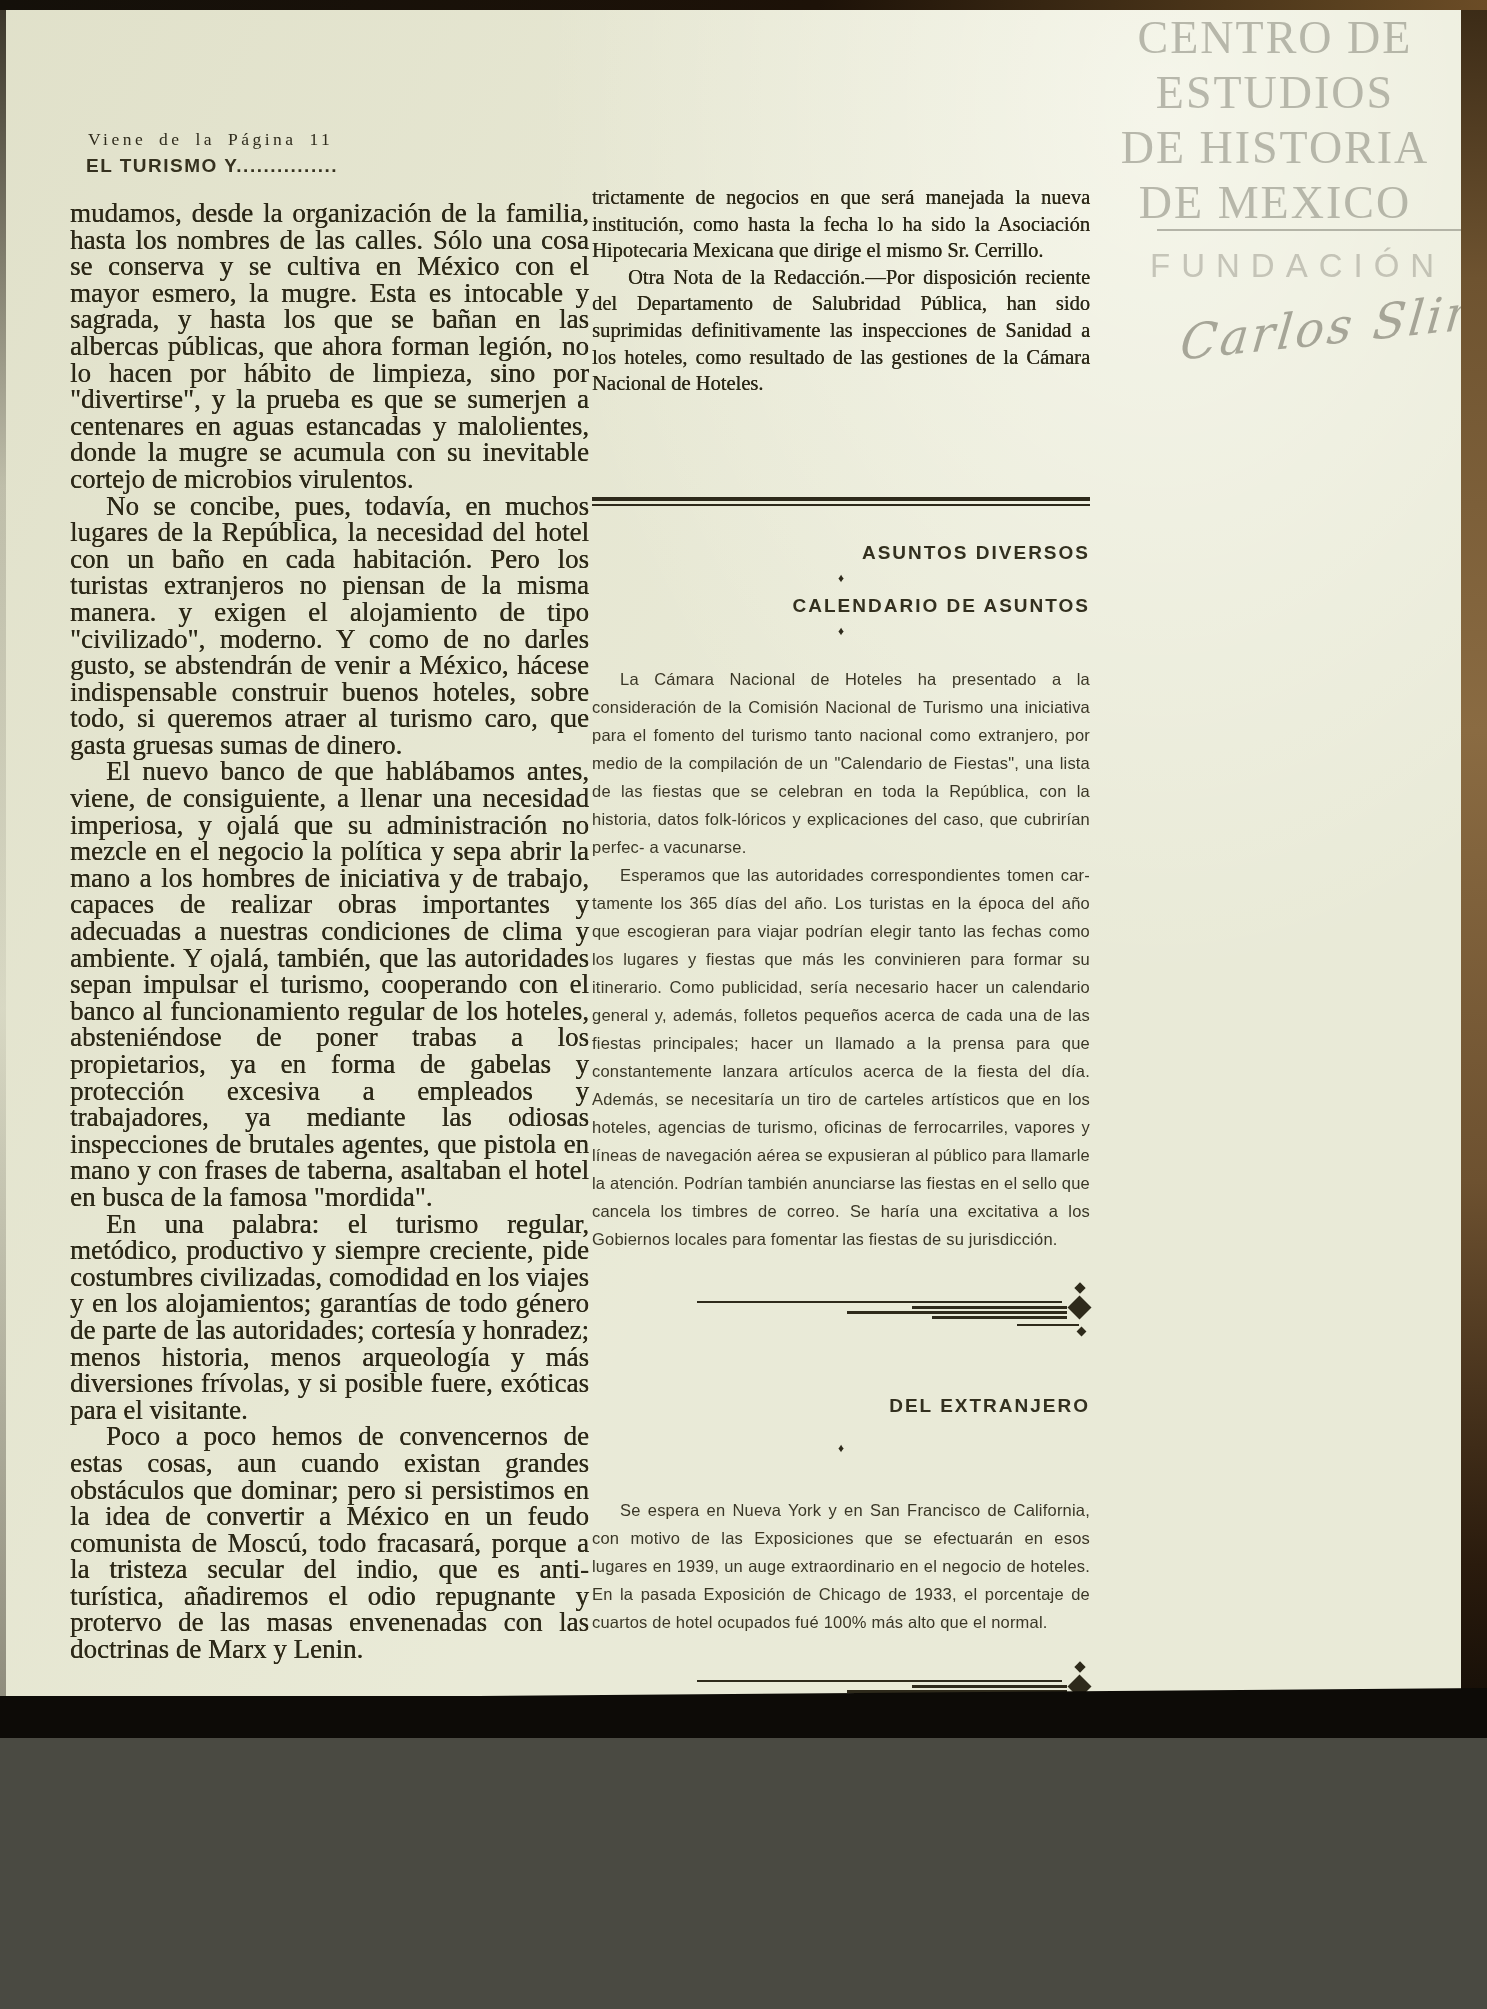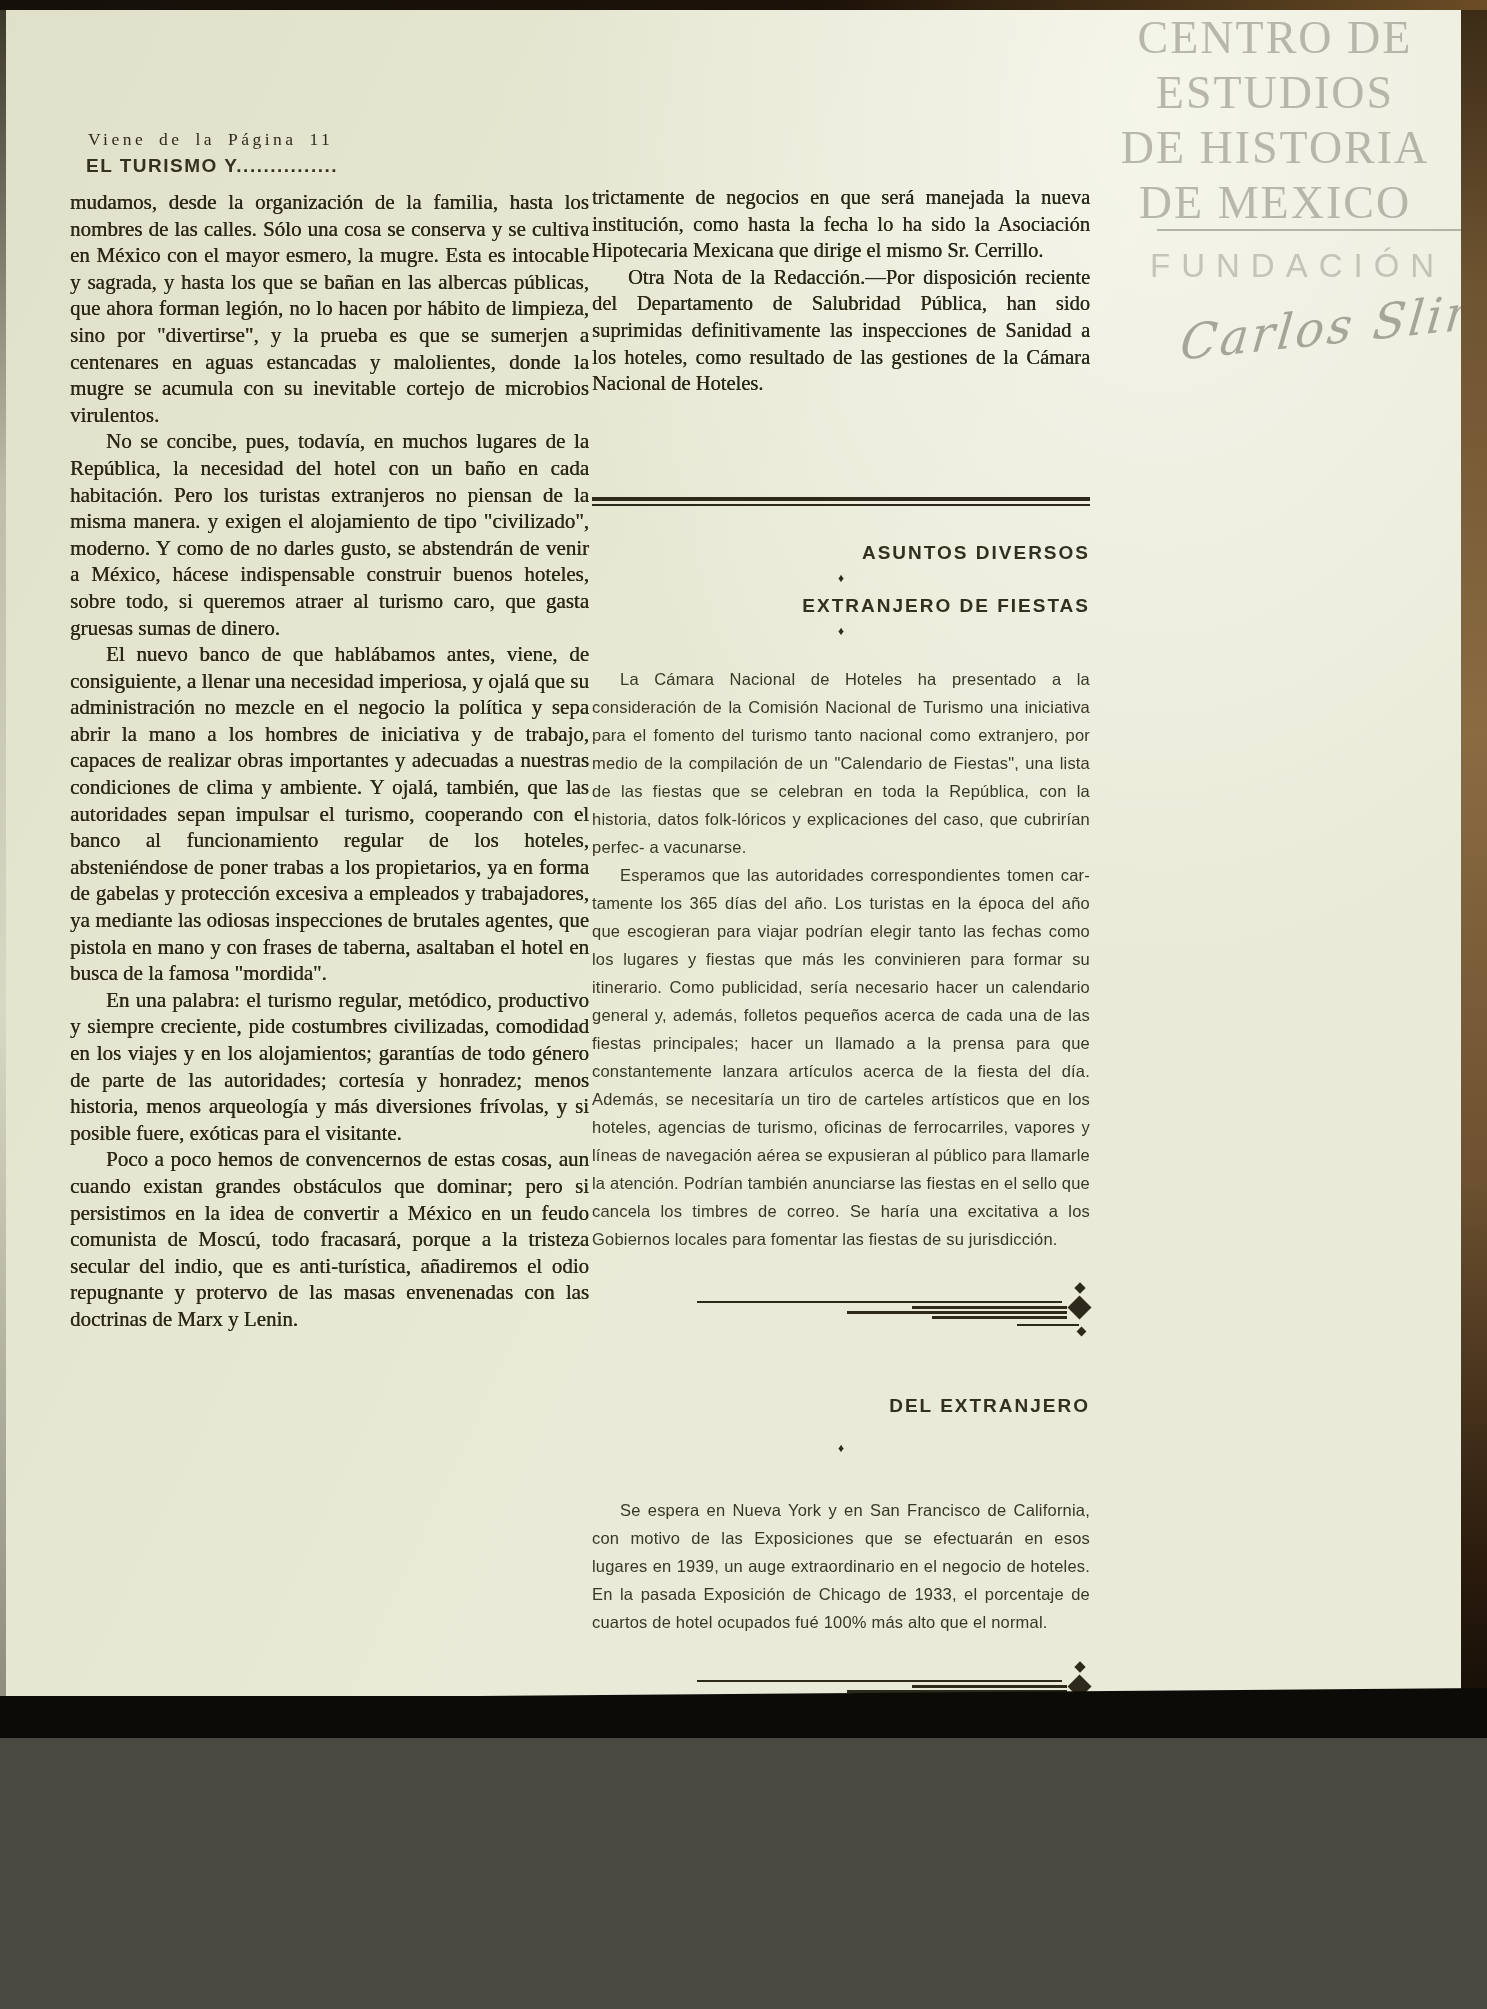--- a/index.html
+++ b/index.html
@@ -29,22 +29,22 @@
   .wm-fund{position:absolute;left:1150px;top:247px;z-index:1;font-family:"Liberation Sans",sans-serif;
       font-size:33px;letter-spacing:11px;color:rgba(152,150,138,0.5);white-space:nowrap}
   .wm-sig{position:absolute;left:1180px;top:298px;z-index:1;font-size:48px;font-style:italic;
       font-family:"DejaVu Serif",serif;color:rgba(128,126,112,0.66);letter-spacing:3px;
       transform:rotate(-6deg) skewX(-12deg);white-space:nowrap}
   
   .cont-note{position:absolute;left:88px;top:129px;font-size:17.5px;letter-spacing:3.5px;word-spacing:5px;z-index:2}
   .article-title{position:absolute;left:86px;top:155px;z-index:2;font-family:Liberation Sans, sans-serif;
       font-weight:700;font-size:19px;letter-spacing:1.5px;color:#35311f}
   
-  .col-left{position:absolute;left:70px;top:189px;width:519px;z-index:2;
-      text-align:justify;font-size:21px;line-height:26.6px;color:#2c2817;text-shadow:0.3px 0 0 currentColor}
+  .col-left{position:absolute;left:70px;top:200px;width:519px;z-index:2;
+      text-align:justify;font-size:27px;line-height:26.6px;color:#2c2817;text-shadow:0.3px 0 0 currentColor}
   .col-left p{text-indent:36px}
   .col-left p.noindent{text-indent:0}
   .col-right{position:absolute;left:592px;top:184px;width:498px;z-index:2}
   .col-right .serif{text-align:justify;font-size:20.5px;line-height:26.6px;color:#2c2817;text-shadow:0.3px 0 0 currentColor}
   .col-right .serif.ind{text-indent:36px}
   .rule-double{margin-top:100px;height:9px;border-top:4px solid #2e2a1b;border-bottom:2px solid #2e2a1b}
   .sec-title{margin-top:36px;text-align:right;font-family:"Liberation Sans",sans-serif;font-weight:700;
       font-size:19px;letter-spacing:2px;color:#33301f}
   .sec-title.second{margin-top:9px}
   .sec-title.extran{margin-top:58px}
@@ -96,21 +96,21 @@
   </div>
 
   <div class="col-right">
     <p class="serif">trictamente de negocios en que será manejada la nueva institución, como hasta la fecha lo ha sido la Asociación Hipotecaria Mexicana que dirige el mismo Sr. Cerrillo.</p>
     <p class="serif ind">Otra Nota de la Redacción.—Por disposición reciente del Departamento de Salubridad Pública, han sido suprimidas definitivamente las inspecciones de Sanidad a los hoteles, como resultado de las gestiones de la Cámara Nacional de Hoteles.</p>
 
     <div class="rule-double"></div>
 
     <div class="sec-title">ASUNTOS DIVERSOS</div>
     <div class="diamond">♦</div>
-    <div class="sec-title second">EXTRANJERO DE FIESTAS</div>
+    <div class="sec-title second">CALENDARIO DE ASUNTOS</div>
     <div class="diamond">♦</div>
 
     <p class="sans first">La Cámara Nacional de Hoteles ha presentado a la consideración de la Comisión Nacional de Turismo una iniciativa para el fomento del turismo tanto nacional como extranjero, por medio de la compilación de un "Calendario de Fiestas", una lista de las fiestas que se celebran en toda la República, con la historia, datos folk-lóricos y explicaciones del caso, que cubrirían perfec- a vacunarse.</p>
     <p class="sans">Esperamos que las autoridades correspondientes tomen car- tamente los 365 días del año. Los turistas en la época del año que escogieran para viajar podrían elegir tanto las fechas como los lugares y fiestas que más les convinieren para formar su itinerario. Como publicidad, sería necesario hacer un calendario general y, además, folletos pequeños acerca de cada una de las fiestas principales; hacer un llamado a la prensa para que constantemente lanzara artículos acerca de la fiesta del día. Además, se necesitaría un tiro de carteles artísticos que en los hoteles, agencias de turismo, oficinas de ferrocarriles, vapores y líneas de navegación aérea se expusieran al público para llamarle la atención. Podrían también anunciarse las fiestas en el sello que cancela los timbres de correo. Se haría una excitativa a los Gobiernos locales para fomentar las fiestas de su jurisdicción.</p>
 
     <div class="orn">
       <span class="o-line-a"></span>
       <span class="o-s1"></span>
       <span class="o-s2"></span>
       <span class="o-s3"></span>

